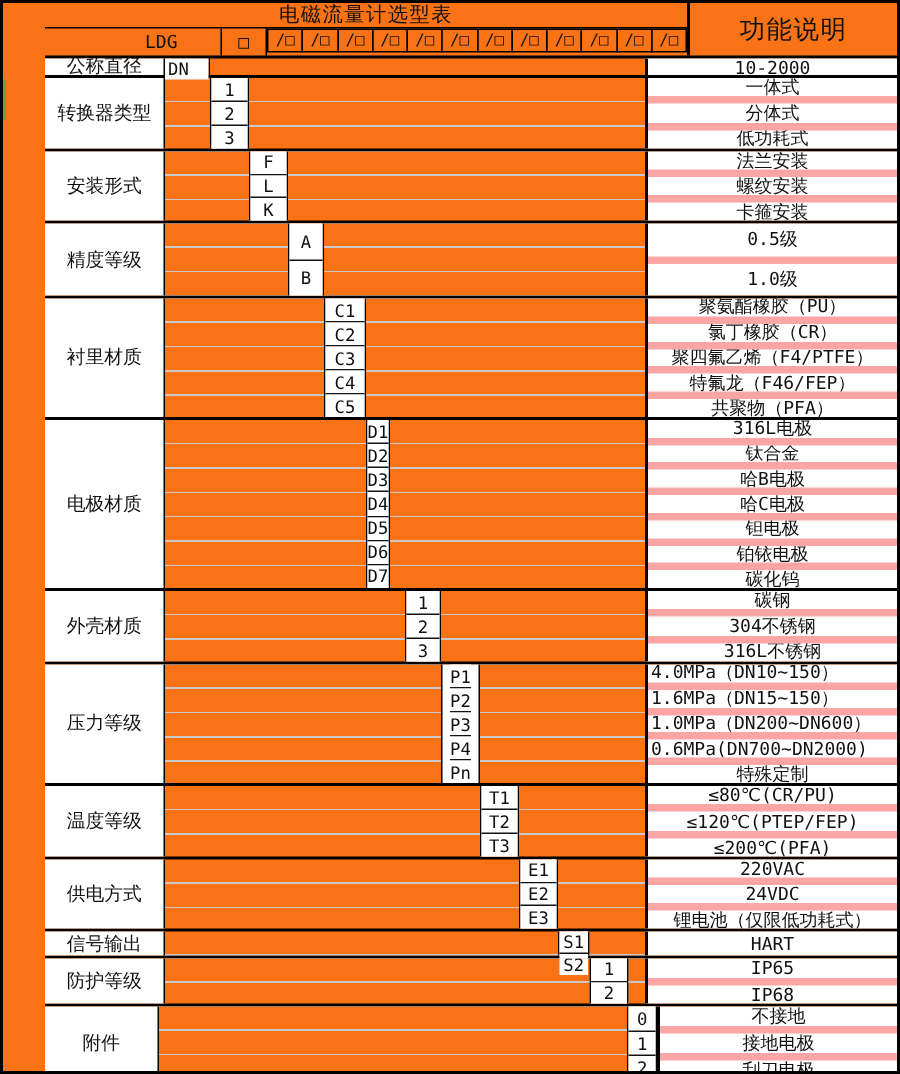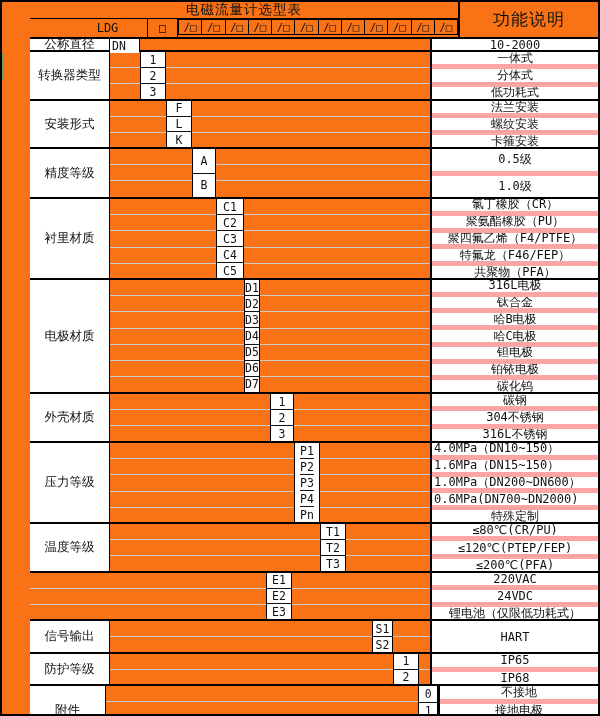--- a/index.html
+++ b/index.html
@@ -135,22 +135,22 @@
         <div class="gspacer" style="width: 106px;"></div>
         <div class="gcodes" style="width: 28px;">
           <div class="code-cell">C1</div>
           <div class="code-cell">C2</div>
           <div class="code-cell">C3</div>
           <div class="code-cell">C4</div>
           <div class="code-cell">C5</div>
         </div>
         <div class="gspacer fill"></div>
         <div class="gdesc">
+          <div class="opt">聚氨酯橡胶（PU）</div>
           <div class="opt">氯丁橡胶（CR）</div>
-          <div class="opt">聚氨酯橡胶（PU）</div>
           <div class="opt">聚四氟乙烯（F4/PTFE）</div>
           <div class="opt">特氟龙（F46/FEP）</div>
           <div class="opt">共聚物（PFA）</div>
         </div>
       </div>
       <div class="group" style="height: 114px;">
         <div class="glabel">电极材质</div>
         <div class="gspacer" style="width: 134px;"></div>
         <div class="gcodes" style="width: 16px;">
           <div class="code-cell">D1</div>
@@ -215,34 +215,35 @@
           <div class="code-cell">T3</div>
         </div>
         <div class="gspacer fill"></div>
         <div class="gdesc">
           <div class="opt">≤80℃(CR/PU)</div>
           <div class="opt">≤120℃(PTEP/FEP)</div>
           <div class="opt">≤200℃(PFA)</div>
         </div>
       </div>
       <div class="group" style="height: 48px;">
+        <div class="glabel">供电方式</div>
         <div class="gspacer" style="width: 236px;"></div>
         <div class="gcodes" style="width: 26px;">
           <div class="code-cell">E1</div>
           <div class="code-cell">E2</div>
           <div class="code-cell">E3</div>
         </div>
         <div class="gspacer fill"></div>
         <div class="gdesc">
           <div class="opt">220VAC</div>
           <div class="opt">24VDC</div>
           <div class="opt">锂电池（仅限低功耗式）</div>
         </div>
       </div>
-      <div class="group" style="height: 33px;">
+      <div class="group" style="height: 18px;">
         <div class="glabel">信号输出</div>
         <div class="gspacer" style="width: 262px;"></div>
         <div class="gcodes" style="width: 21px;">
           <div class="code-cell">S1</div>
           <div class="code-cell">S2</div>
         </div>
         <div class="gspacer fill"></div>
         <div class="gdesc">
           <div class="opt">HART</div>
         </div>

